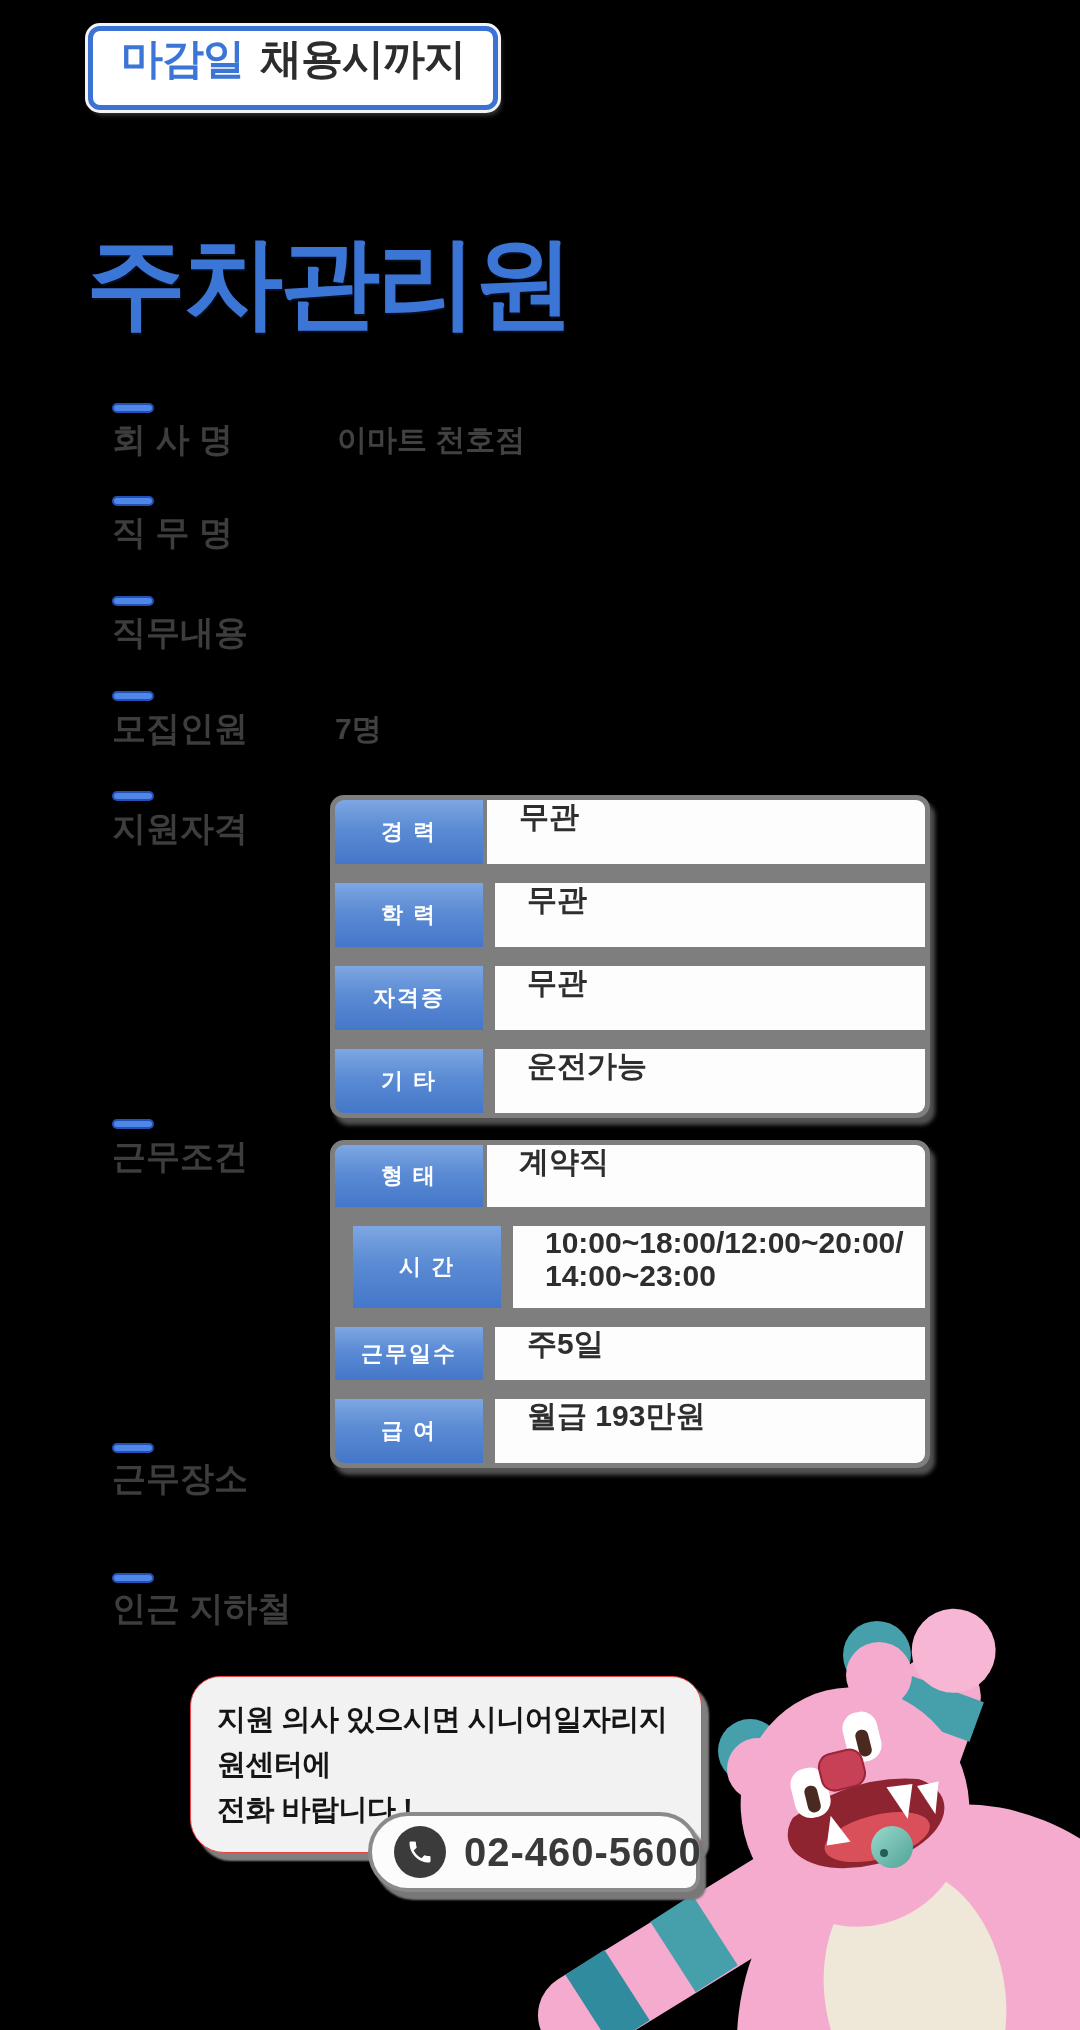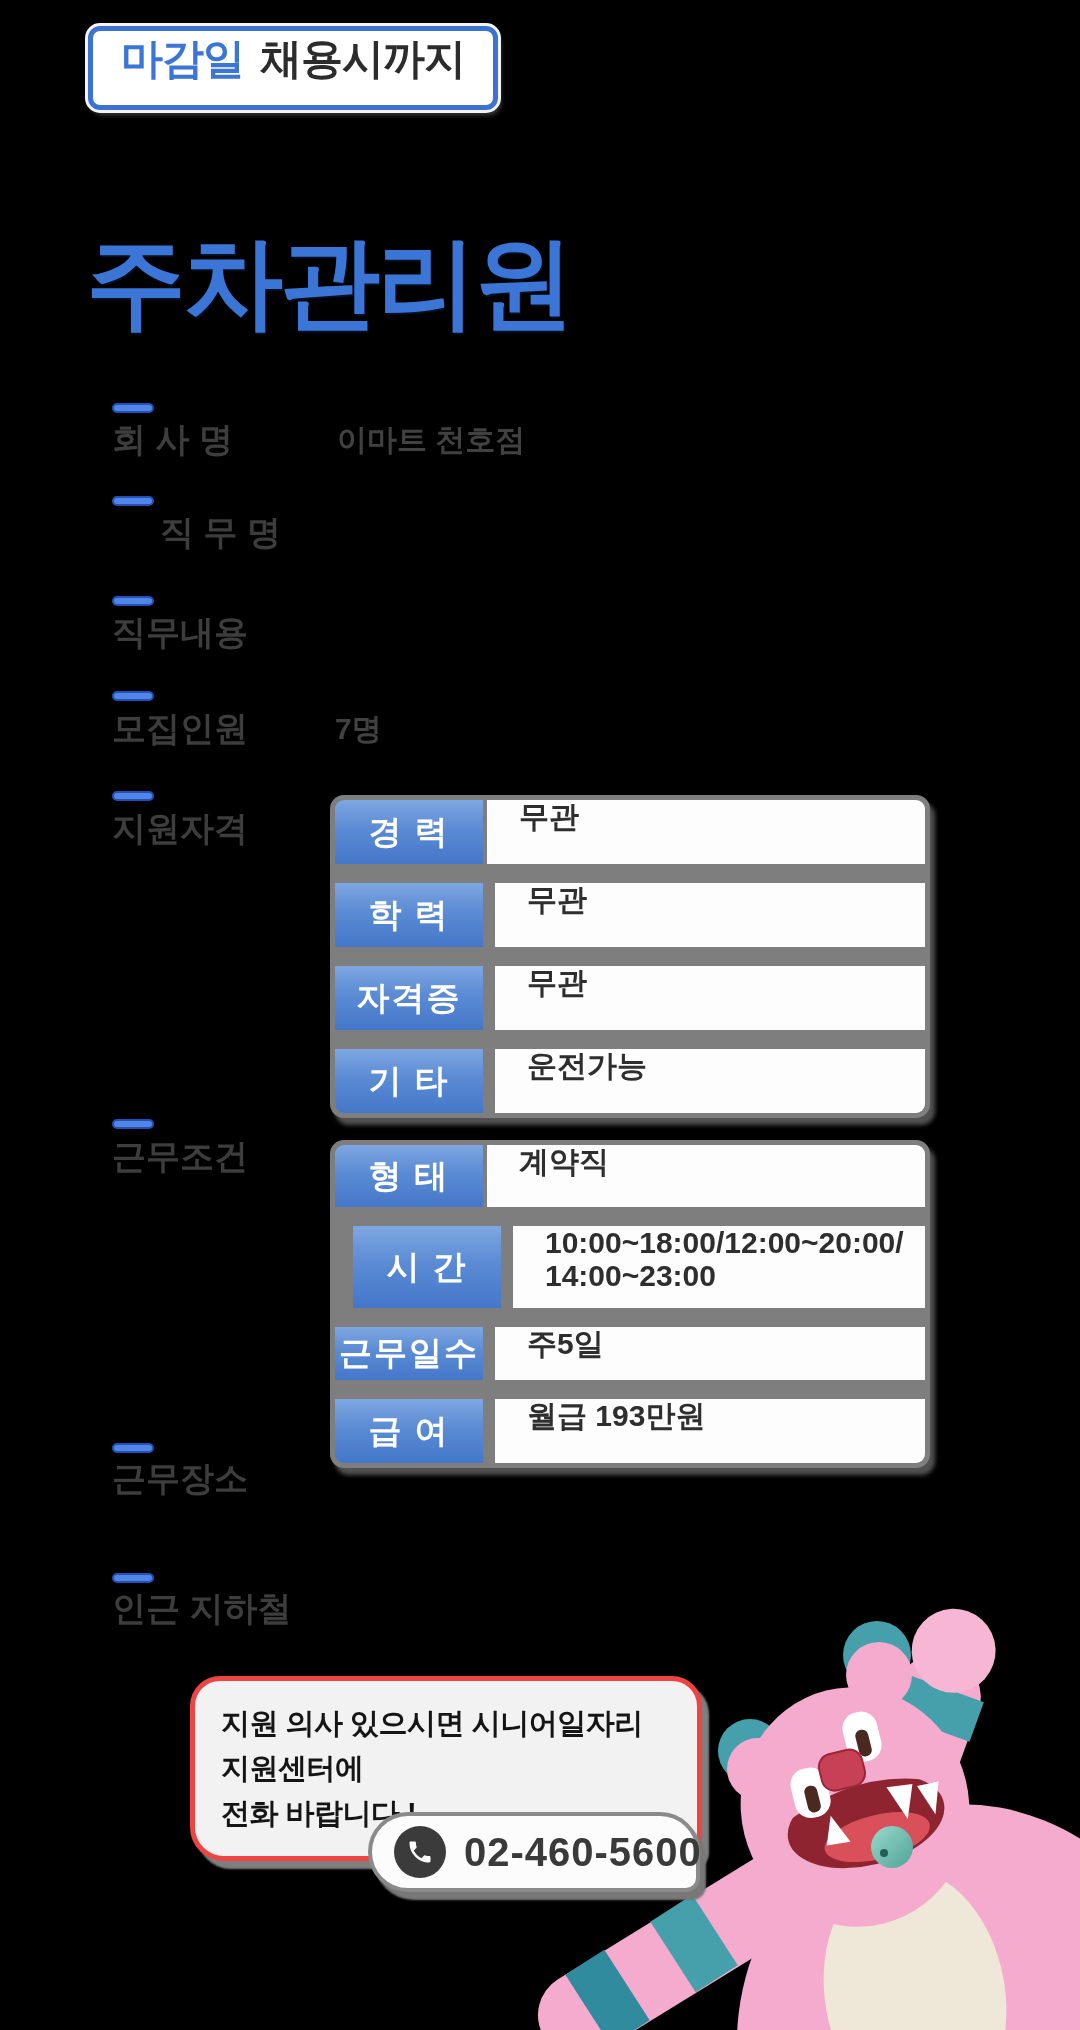--- a/index.html
+++ b/index.html
@@ -24,31 +24,31 @@
           letter-spacing:0;white-space:nowrap;}
   .svalue{position:absolute;font-size:30px;font-weight:700;color:#414141;white-space:nowrap;}
 
   
   .info-table{position:absolute;left:330px;width:600px;background:#7e7e7e;border:5px solid #7e7e7e;
               border-radius:14px;overflow:hidden;box-shadow:5px 7px 4px #515151;box-sizing:border-box;}
   .row{display:flex;height:64px;}
   .row + .row{margin-top:19px;gap:8px;}
   .row .k{width:148px;flex:0 0 148px;display:flex;align-items:center;justify-content:center;
           background:linear-gradient(180deg,#7ea7e2 0%,#5b8bd4 45%,#4477c9 100%);
-          color:#fff;font-weight:800;font-size:33px;letter-spacing:2px;margin-right:4px;}
+          color:#fff;font-weight:800;font-size:22px;letter-spacing:2px;margin-right:4px;}
   .row .v{flex:1;background:#fdfdfd;display:flex;flex-direction:column;
           padding-left:32px;font-size:30px;font-weight:600;color:#2e2e2e;line-height:33px;}
   .cond .row:nth-child(1){height:62px;}
   .cond .row:nth-child(2){height:82px;padding-left:18px;}
   .cond .row:nth-child(3){height:53px;}
   .cond .row:nth-child(4){height:64px;}
 
   
   .bubble{position:absolute;left:190px;top:1676px;width:512px;box-sizing:border-box;
-          background:#f2f2f2;border:5px solid #ef4444;border-radius:30px 30px 16px 34px;
+          background:#f2f2f2;border:1px solid #ef4444;border-radius:30px 30px 16px 34px;
           box-shadow:7px 8px 2px #7f7f7f;padding:20px 26px;font-size:29px;font-weight:600;
           color:#151515;line-height:1.55;letter-spacing:-0.5px;}
 
   
   .phone{position:absolute;left:368px;top:1812px;width:332px;height:80px;box-sizing:border-box;
          background:#fcfcfc;border:4px solid #8a8a8a;border-radius:40px 40px 14px 40px;
          box-shadow:6px 8px 2px #787878;display:flex;align-items:center;gap:18px;
          padding:0 22px;cursor:pointer;}
   .phone .pic{width:52px;height:52px;border-radius:50%;background:#3b3b3b;display:flex;
               align-items:center;justify-content:center;flex:0 0 52px;}
@@ -67,21 +67,21 @@
     <span class="b-value">채용시까지</span>
   </div>
 
   <div class="title">주차관리원</div>
 
   <div class="dash" style="left:112px;top:403px;"></div>
   <div class="slabel" style="top:417px;">회 사 명</div>
   <div class="svalue" style="left:337px;top:420px;">이마트 천호점</div>
 
   <div class="dash" style="left:112px;top:496px;"></div>
-  <div class="slabel" style="top:510px;margin-left:48px;">직 무 명</div>
+  <div class="slabel" style="top:510px;">직 무 명</div>
 
   <div class="dash" style="left:112px;top:596px;"></div>
   <div class="slabel" style="top:610px;">직무내용</div>
 
   <div class="dash" style="left:112px;top:691px;"></div>
   <div class="slabel" style="top:706px;">모집인원</div>
   <div class="svalue" style="left:335px;top:709px;">7명</div>
 
   <div class="dash" style="left:112px;top:791px;"></div>
   <div class="slabel" style="top:806px;">지원자격</div>

